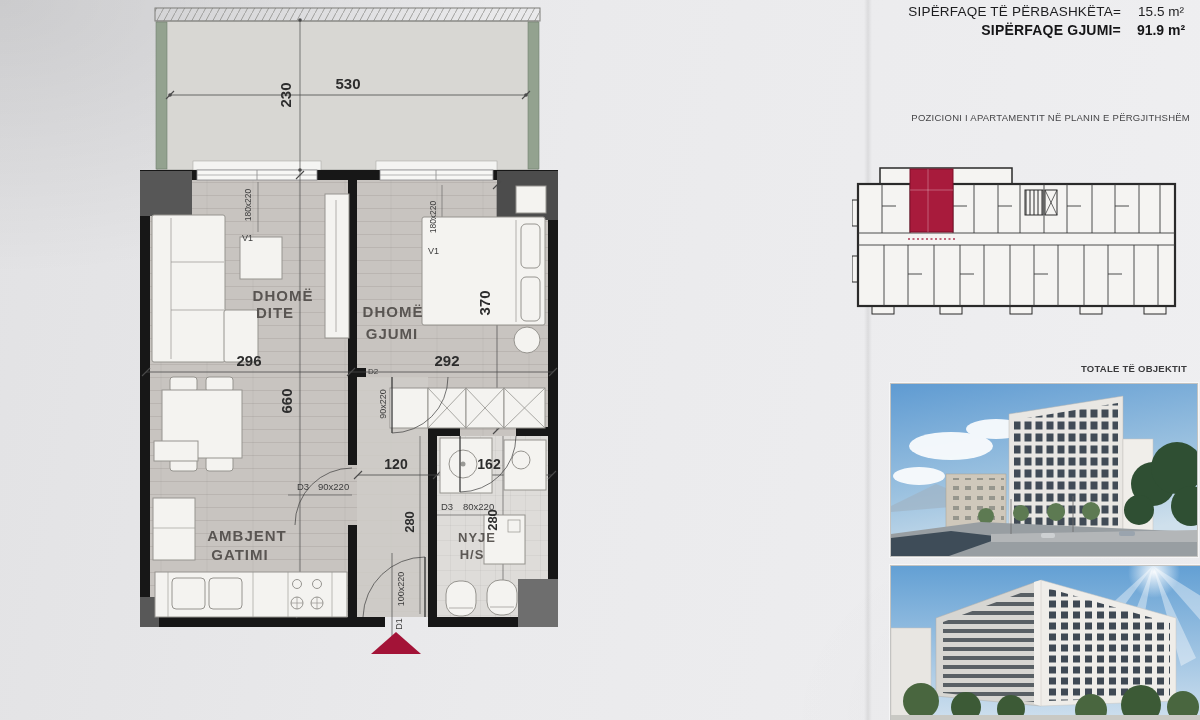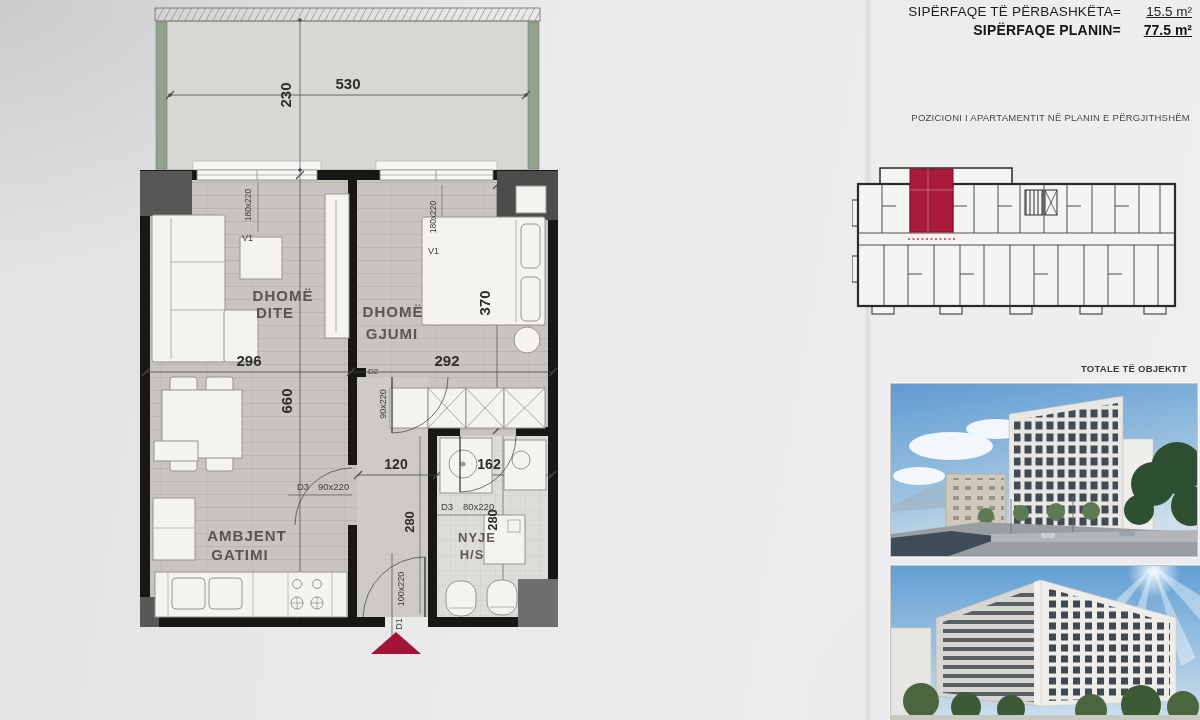--- a/index.html
+++ b/index.html
@@ -7,21 +7,21 @@
   .page{position:relative;width:1200px;height:720px;overflow:hidden;
     background:
       radial-gradient(900px 500px at 0% 0%, rgba(0,0,0,0.10), rgba(0,0,0,0) 55%),
       radial-gradient(700px 400px at 100% 100%, rgba(0,0,0,0.04), rgba(0,0,0,0) 60%),
       linear-gradient(100deg,#e2e2e4 0%,#eaeaec 45%,#efeff1 100%);}
   .crease{position:absolute;top:0;left:864px;width:8px;height:720px;
     background:linear-gradient(90deg,rgba(0,0,0,0) 0%,rgba(0,0,0,0.07) 50%,rgba(0,0,0,0) 100%);}
   .hdr{position:absolute;top:2px;right:8px;color:#1d1d1f;}
   .hdr-row{display:flex;justify-content:flex-end;align-items:baseline;line-height:19px;}
   .hdr-label{font-size:13.5px;letter-spacing:.2px;text-align:right;}
-  .hdr-value{width:62px;text-align:right;padding-left:9px;font-size:13.5px;text-decoration:underline;}
+  .hdr-value{width:62px;text-align:center;padding-left:9px;font-size:13.5px;}
   .hdr-row.total .hdr-label,.hdr-row.total .hdr-value{font-weight:bold;font-size:14px;color:#151517;}
   .sec-title{position:absolute;color:#454547;font-size:9.5px;letter-spacing:.25px;}
   .pos-title{top:112px;right:10px;}
   .views-title{top:363px;right:13px;font-weight:bold;color:#3a3a3c;}
   .photo{position:absolute;border:1px solid #c3c3c1;background:#fff;box-shadow:0 0 0 1px rgba(255,255,255,.5);}
   .photo svg{display:block;}
   svg text{font-family:"Liberation Sans",sans-serif;}
   .dimtxt{fill:#2d2d2d;font-weight:bold;}
   .smalltxt{fill:#3c3c3c;}
   .roomtxt{fill:#4e4a47;font-weight:bold;letter-spacing:1px;opacity:.9;}
@@ -31,22 +31,22 @@
 
 <div class="page">
   <div class="crease"></div>
 
   <div class="hdr">
     <div class="hdr-row">
       <span class="hdr-label">SIPËRFAQE TË PËRBASHKËTA=</span>
       <span class="hdr-value">15.5 m²</span>
     </div>
     <div class="hdr-row total">
-      <span class="hdr-label">SIPËRFAQE PLANIN=</span>
-      <span class="hdr-value">77.5 m²</span>
+      <span class="hdr-label">SIPËRFAQE GJUMI=</span>
+      <span class="hdr-value">91.9 m²</span>
     </div>
   </div>
 
   <div class="sec-title pos-title">POZICIONI I APARTAMENTIT NË PLANIN E PËRGJITHSHËM</div>
   <div class="sec-title views-title">TOTALE TË OBJEKTIT</div>
 
   <svg style="position:absolute;left:0;top:0;" width="880" height="720" viewBox="0 0 880 720">
     <defs>
       <pattern id="rail" width="7" height="13" patternUnits="userSpaceOnUse">
         <line x1="0" y1="13" x2="7" y2="0" stroke="#8e8e8a" stroke-width="0.8"></line>

